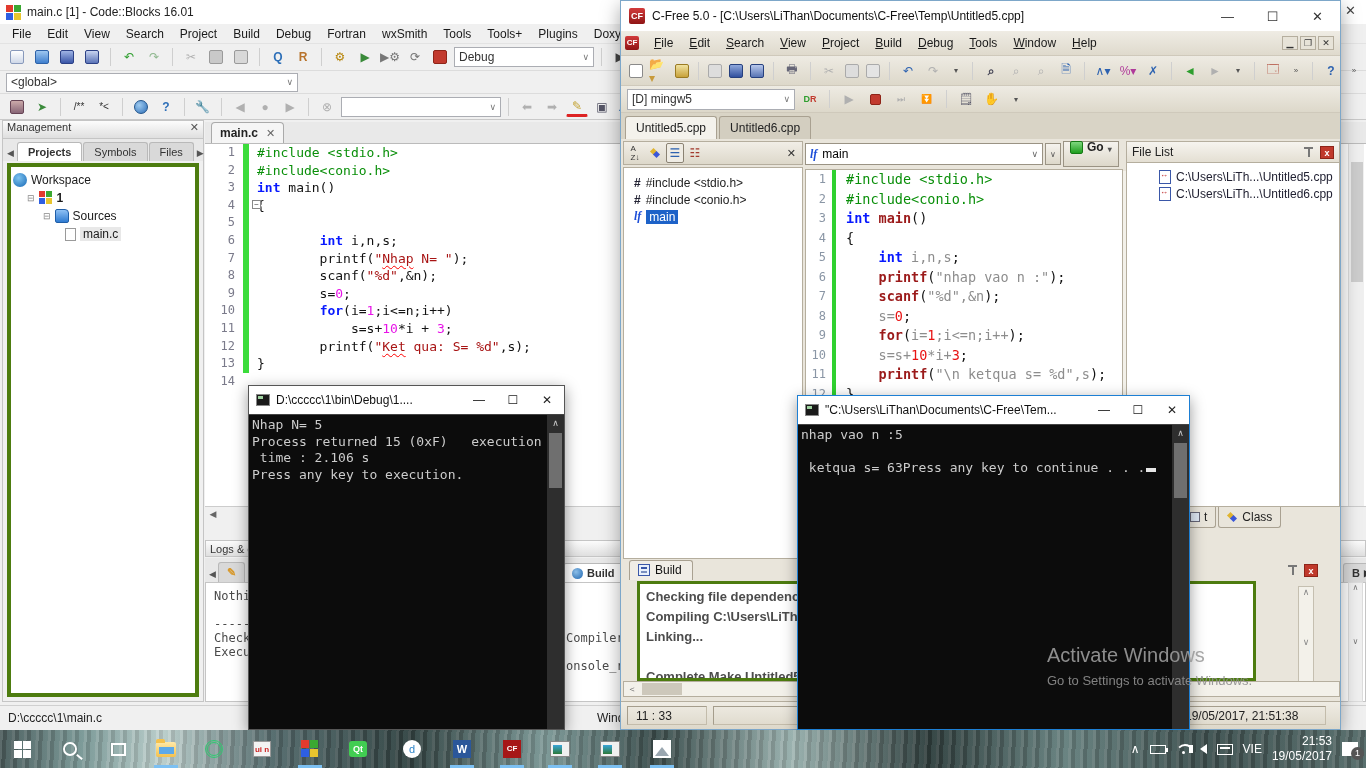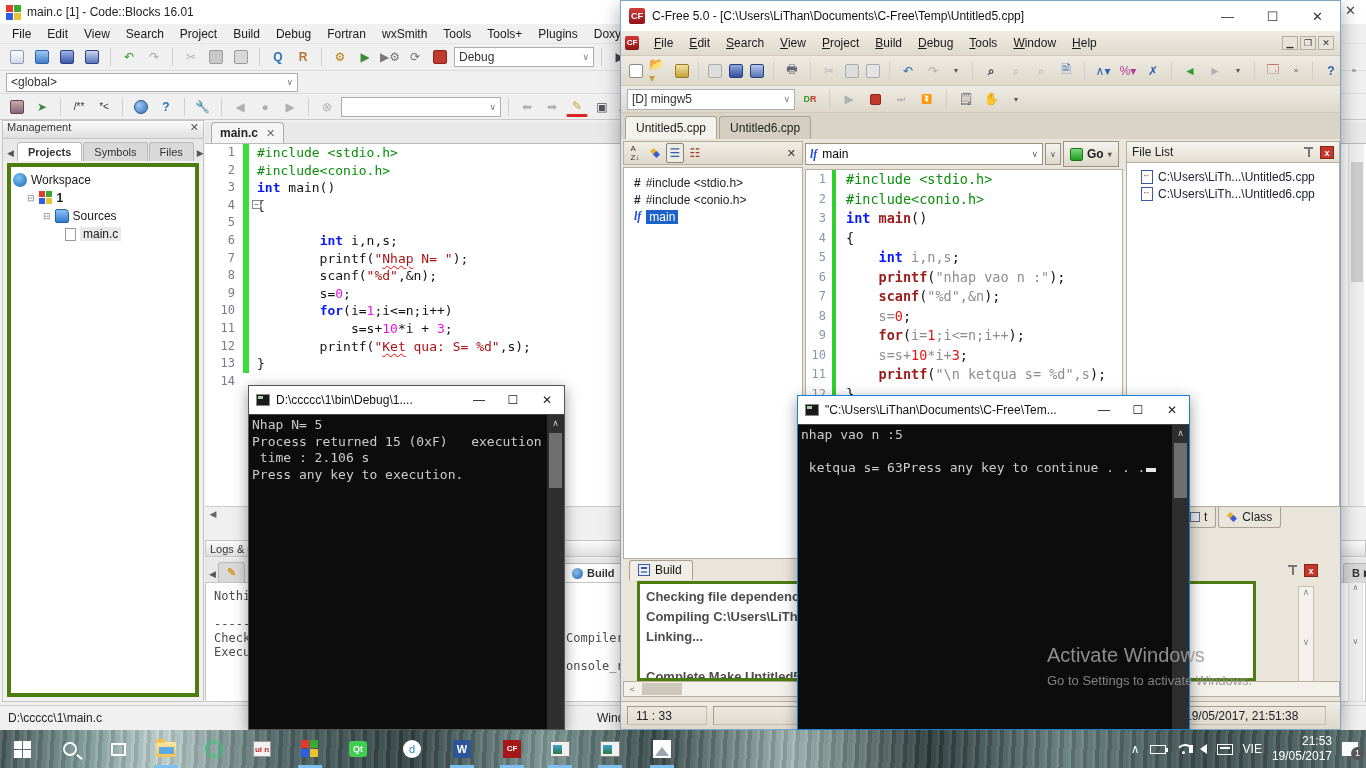--- a/index.html
+++ b/index.html
@@ -107,39 +107,39 @@
   .sym-item { display:flex; align-items:center; gap:5px; height:17px; padding-left:10px; white-space:nowrap; }
   .sym-hash { color:#223; font-weight:bold; font-size:12px; }
   .sym-lf i { font-style:italic; color:#1d4ed8; font-weight:bold; font-family:"Liberation Serif",serif; }
   .sym-sel { background:#1d62c8; color:#fff; padding:0 3px; }
 
   
   .cf-funcrow { left:184px; top:140px; width:333px; height:26px; display:flex; align-items:center; gap:2px; }
   .cf-funccombo { width:238px; height:22px; background:#fff; border:1px solid #9a9384; display:flex; align-items:center; font-size:12px; padding:0 4px; gap:5px; }
   .cf-funccombo .car { margin-left:auto; color:#666; font-size:9px; }
   .minibtn { width:16px; height:22px; background:linear-gradient(#f5f3ee,#ddd8ca); border:1px solid #9a9384; font-size:8px; color:#555; display:flex; align-items:center; justify-content:center; }
-  .gobtn { height:26px; background:linear-gradient(#f5f3ee,#ddd8ca); border:1px solid #9a9384; display:flex; align-items:center; gap:4px; font-size:12px; font-weight:bold; color:#222; padding:12px 6px; }
+  .gobtn { height:26px; background:linear-gradient(#f5f3ee,#ddd8ca); border:1px solid #9a9384; display:flex; align-items:flex-end; gap:4px; font-size:12px; font-weight:bold; color:#222; padding:12px 6px; }
   .go-ic { width:13px; height:13px; background:linear-gradient(#7ed77e,#1f9e1f); border:1px solid #157a15; border-radius:2px; }
 
   
   .cf-editor { left:184px; top:168px; width:318px; height:388px; background:#fff; border:1px solid #b5ae9e; overflow:hidden; font-family:"DejaVu Sans Mono", monospace; font-size:13.5px; }
   .cf-editor .cl { height:19.5px; line-height:19.5px; }
   .cf-editor .ln { width:26px; color:#8a96a5; font-size:12px; padding-right:6px; }
   .cf-editor .chg { width:4px; background:#2fd12f; }
   .cf-editor .ct { padding-left:10px; }
   .cf-edit-vscroll { left:502px; top:170px; width:15px; height:384px; font-size:9px; color:#999; text-align:center; background:#f3f1ea; }
 
   
   .cf-filelist { left:505px; top:140px; width:214px; height:392px; background:#e9e5db; }
   .cf-fl-head { height:22px; border:1px solid #b5ae9e; background:linear-gradient(#f6f4ef,#e4dfd3); display:flex; align-items:center; font-size:12px; color:#222; padding:0 5px; }
   .pin-ic { margin-left:auto; width:12px; height:12px; position:relative; }
   .pin-ic::before { content:""; position:absolute; left:1px; top:1px; width:9px; height:2px; background:#777; }
   .pin-ic::after { content:""; position:absolute; left:5px; top:3px; width:2px; height:8px; background:#777; }
   .red-x { width:14px; height:13px; background:#c0392b; color:#fff; font-size:9px; font-weight:bold; text-align:center; line-height:13px; margin-left:5px; border:1px solid #8e2418; }
-  .cf-fl-body { position:absolute; left:0; top:22px; right:0; bottom:26px; background:#fff; border:1px solid #b5ae9e; border-top:none; font-size:12px; color:#223; padding:5px 0 0 14px; }
+  .cf-fl-body { position:absolute; left:0; top:22px; right:0; bottom:26px; background:#fff; border:1px solid #b5ae9e; border-top:none; font-size:12px; color:#223; padding:5px 0 0 32px; }
   .flitem { display:flex; align-items:center; gap:5px; height:17px; white-space:nowrap; }
   .fl-doc { width:12px; height:14px; background:#fff; border:1px solid #3a57a8; position:relative; flex:0 0 auto; }
   .fl-doc::after { content:"↔"; position:absolute; left:0; top:0; font-size:8px; color:#b22; line-height:8px; }
   .cf-fl-tabs { position:absolute; left:0; bottom:0; width:100%; height:26px; display:flex; align-items:flex-start; gap:2px; padding-left:55px; }
   .cf-btab { font-size:12px; color:#222; background:#e9e5db; border:1px solid #a9a191; border-top:none; border-radius:0 0 3px 3px; padding:3px 8px; display:flex; align-items:center; gap:4px; }
   .diamond-ic { width:11px; height:11px; position:relative; }
   .diamond-ic::before { content:""; position:absolute; left:1px; top:1px; width:5px; height:5px; background:#e0b430; transform:rotate(45deg); }
   .diamond-ic::after { content:""; position:absolute; left:4px; top:4px; width:5px; height:5px; background:#3a57d8; transform:rotate(45deg); }
 
   

